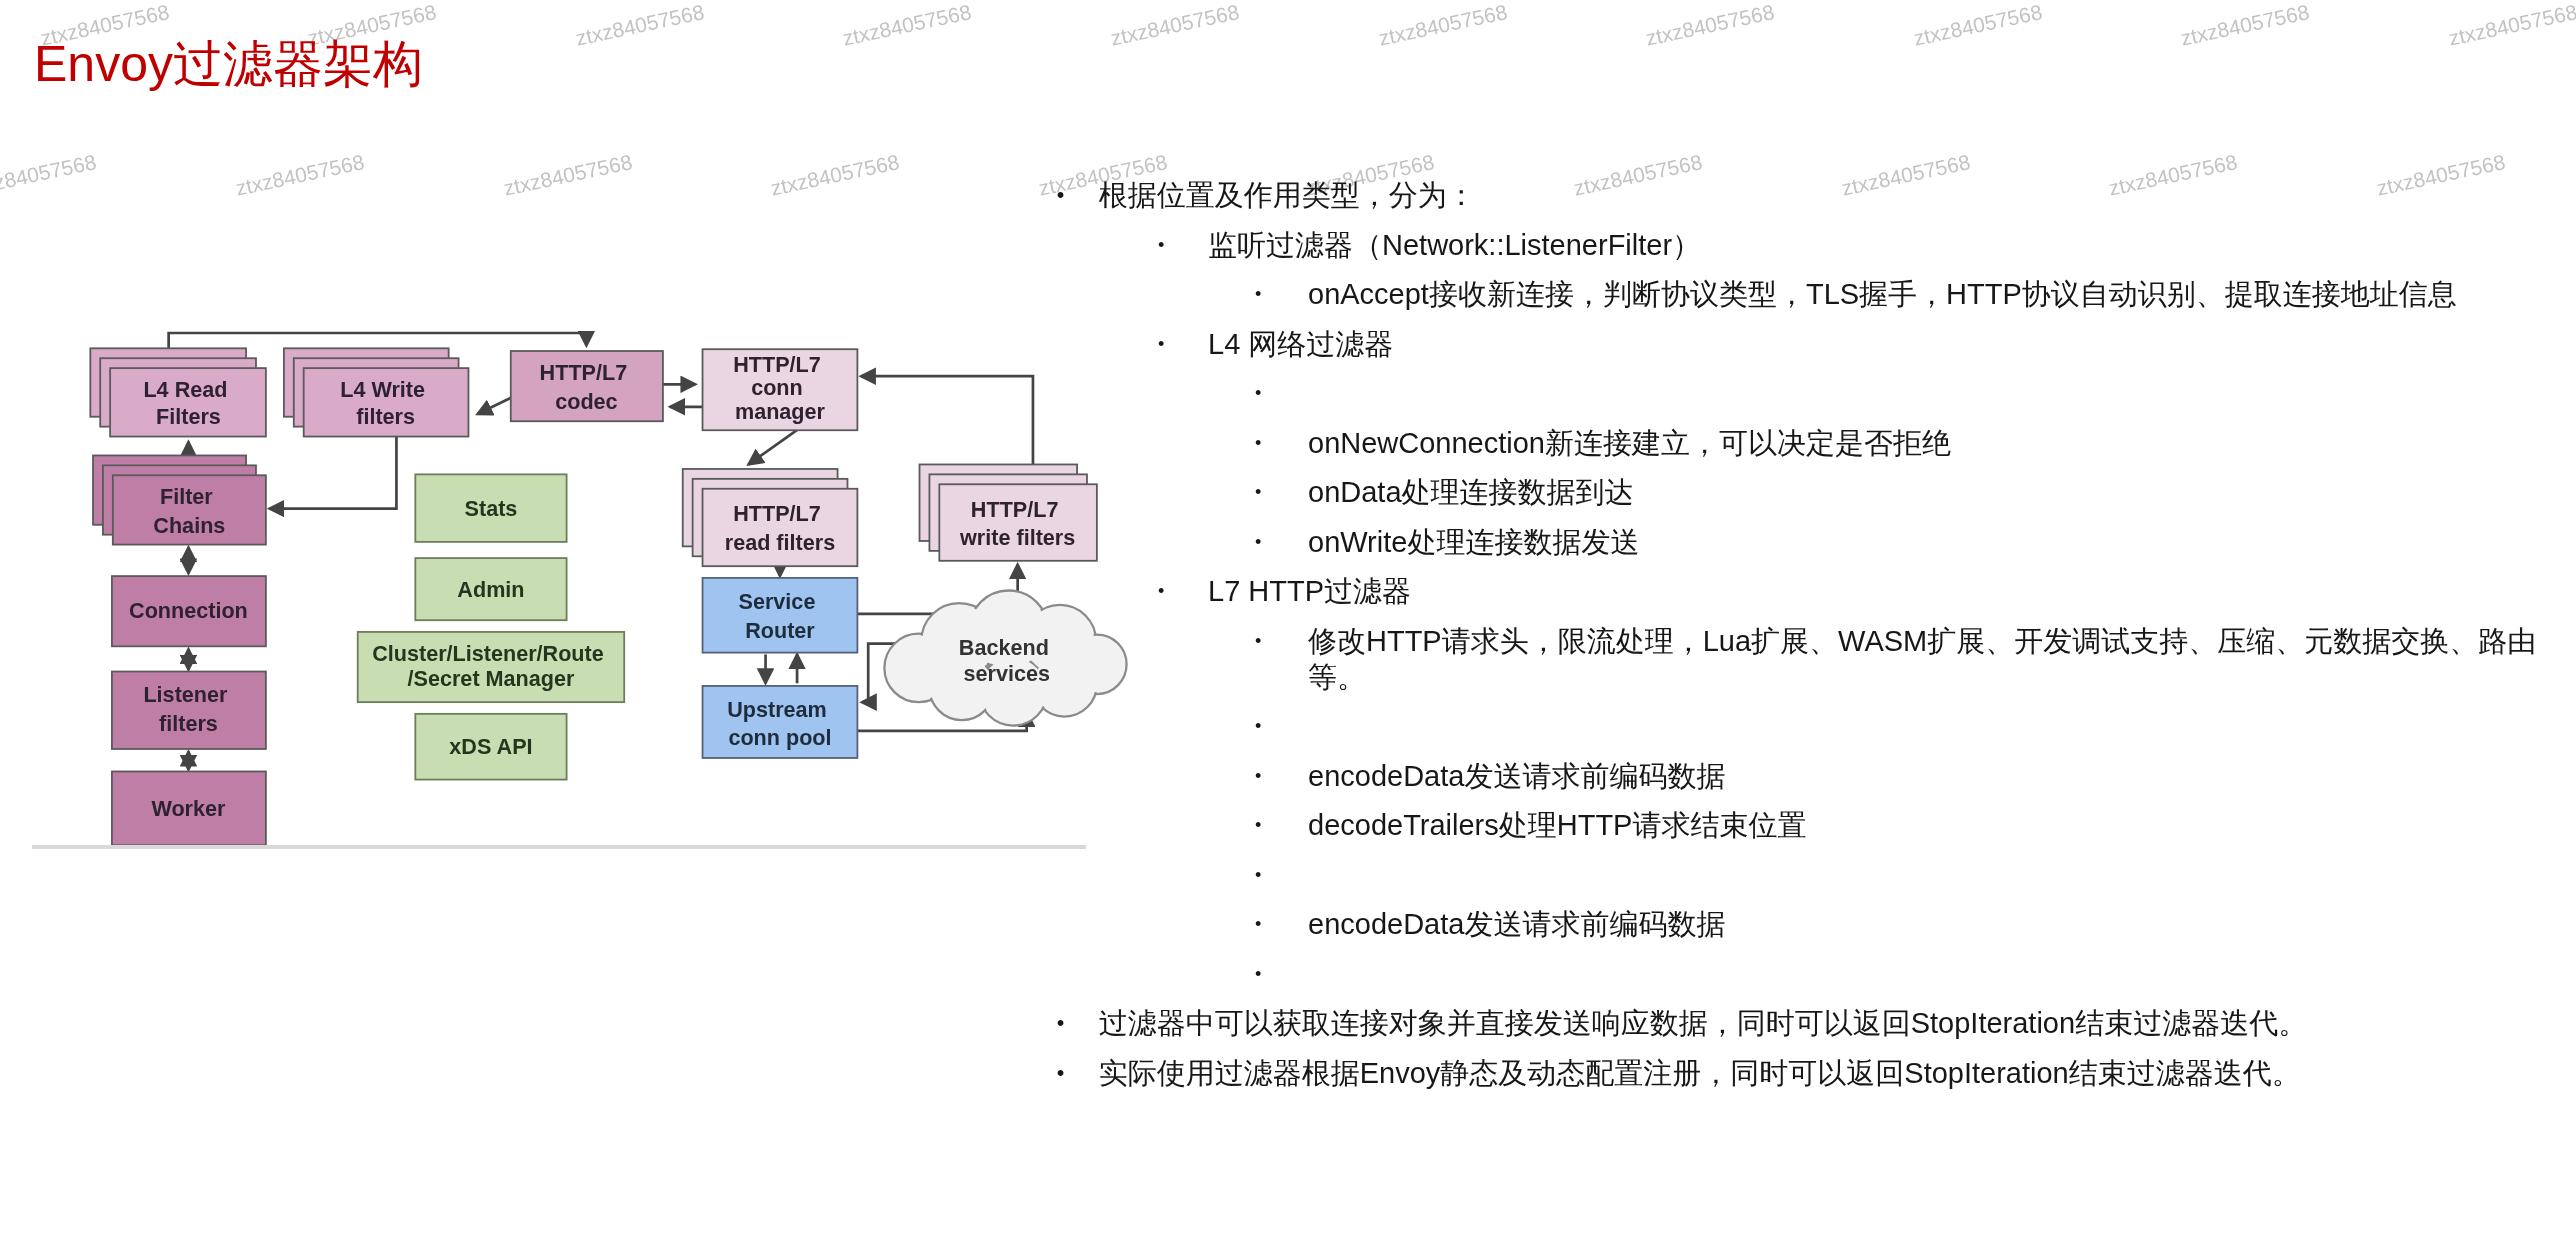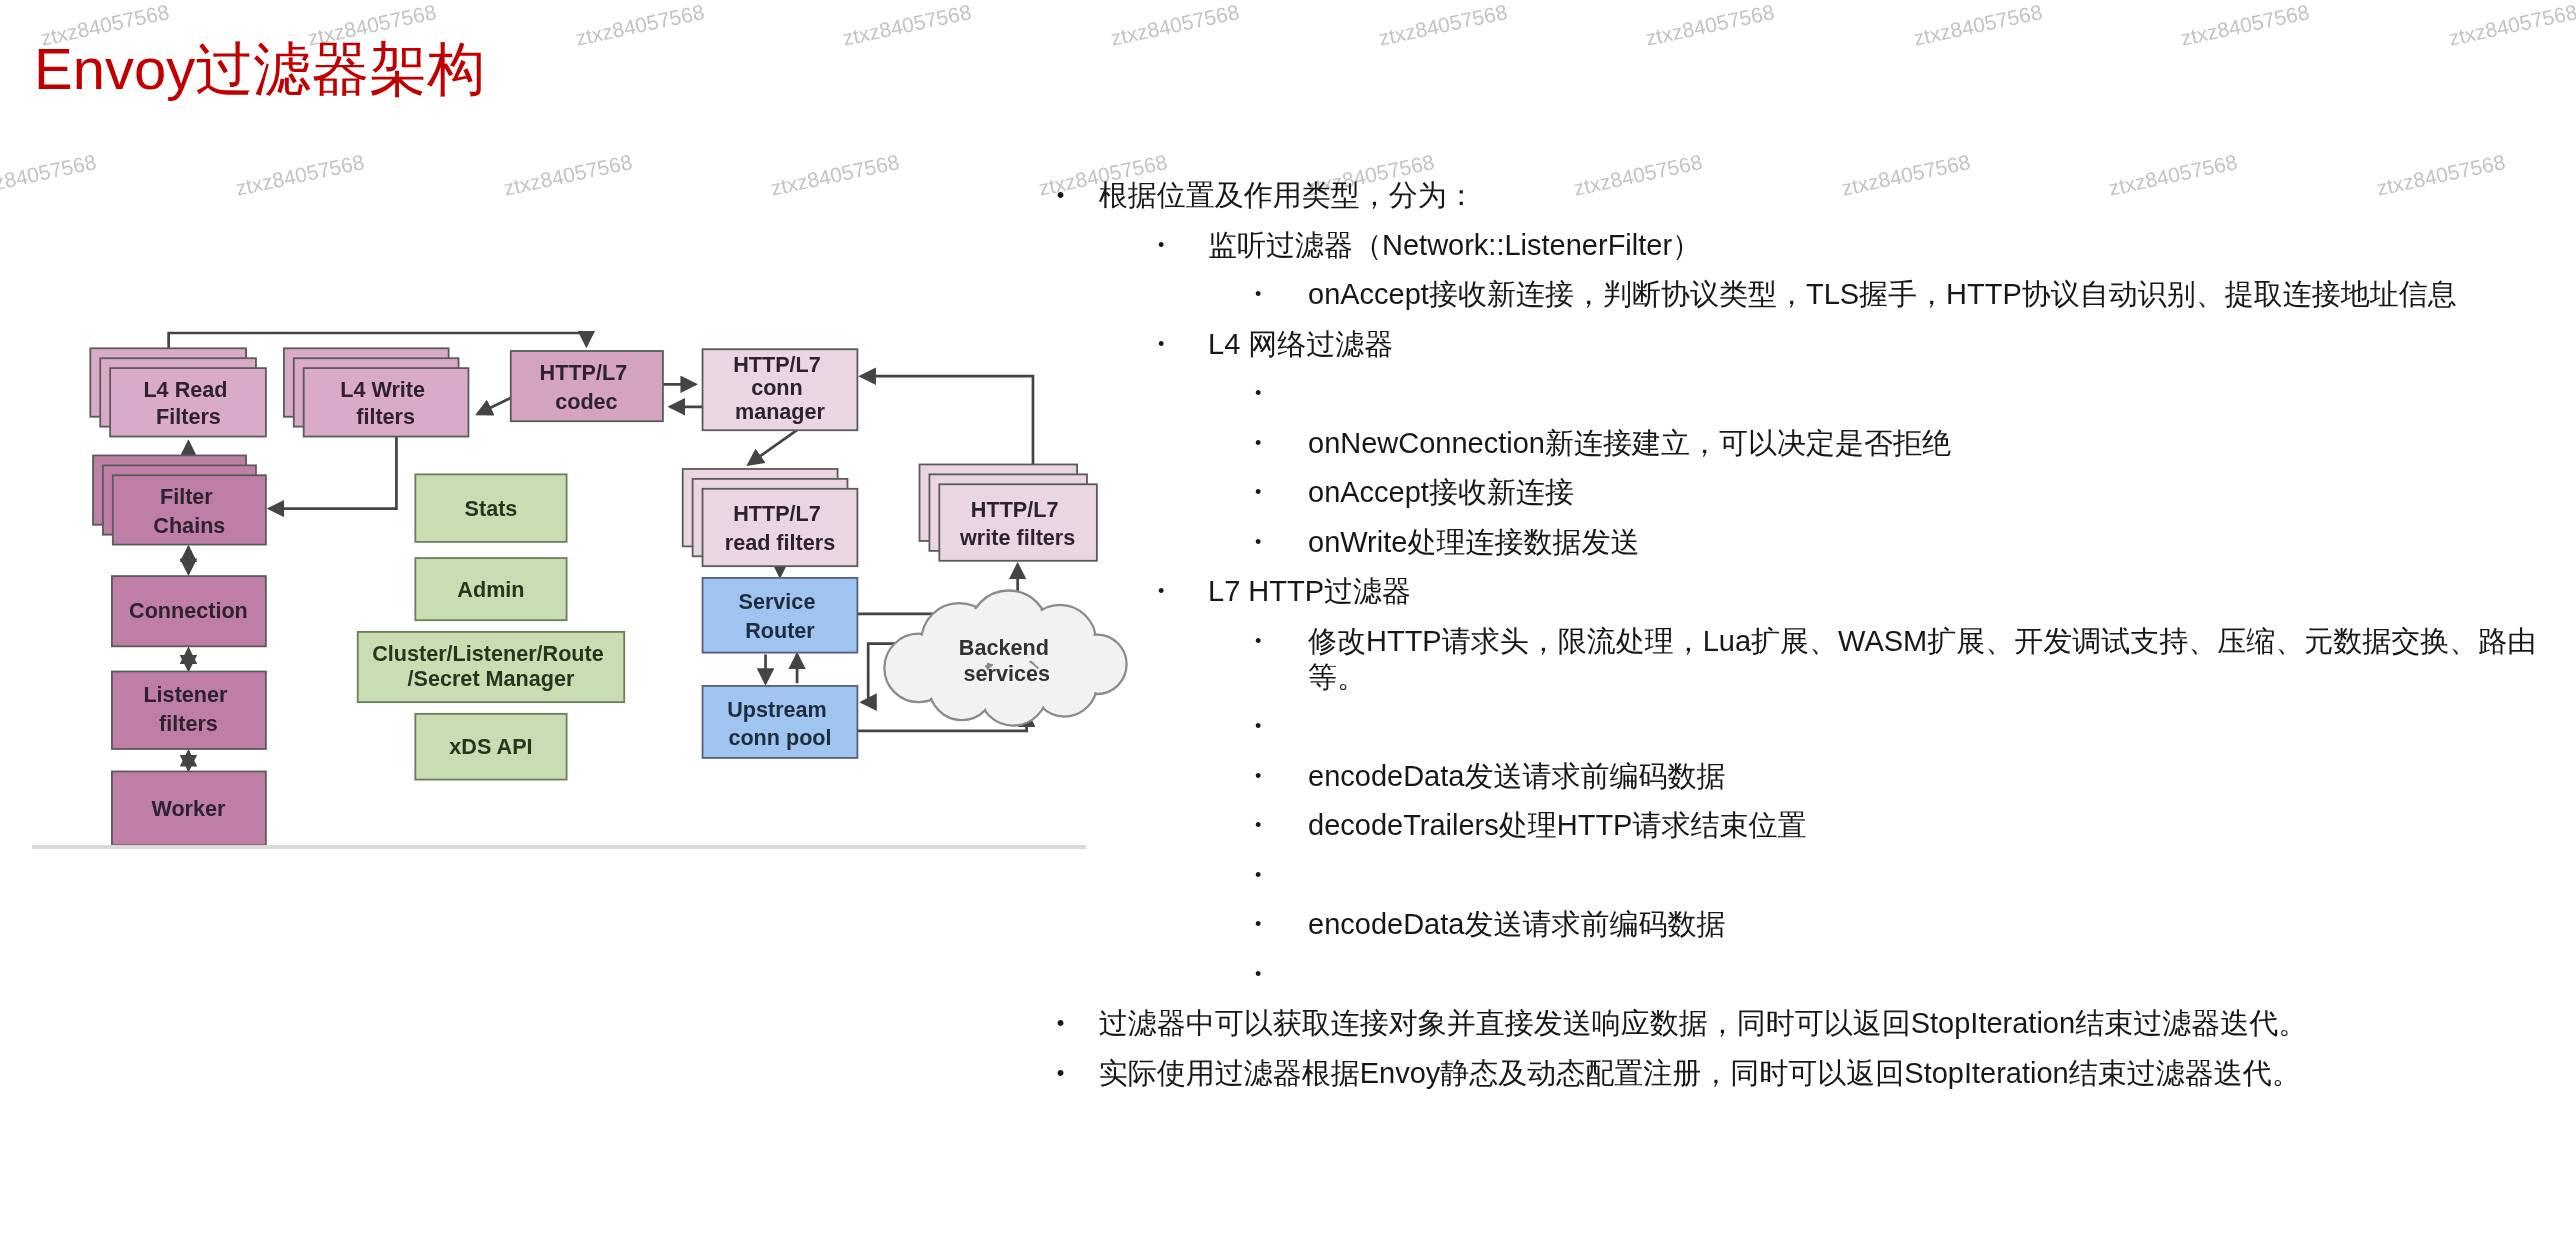--- a/index.html
+++ b/index.html
@@ -2,21 +2,21 @@
 <html style="font-size:14.4px"><head>
 <meta charset="utf-8">
 <style>
   html,body{margin:0;padding:0;background:#fff;}
   #page{position:relative;width:2576px;height:1245px;background:#ffffff;overflow:hidden;
         font-family:"Liberation Sans","DejaVu Sans",sans-serif;}
   
   .wm{position:absolute;color:#9a9a9a;opacity:.6;font-size:21px;white-space:nowrap;
       transform:rotate(-12deg);transform-origin:left center;}
   
-  #slide-title{position:absolute;left:34px;top:36px;font-size:58px;line-height:1.15;
+  #slide-title{position:absolute;left:34px;top:36px;font-size:50px;line-height:1.15;
       color:#c00000;white-space:nowrap;}
   
   #diagram{position:absolute;left:27px;top:315px;}
   .boxlabel{font-family:"Liberation Sans","DejaVu Sans",sans-serif;font-weight:700;font-size:24px;}
   .t-mauve{fill:#2e2230;} .t-green{fill:#26351e;} .t-blue{fill:#1e2c3d;} .t-cloud{fill:#333;}
   
   #divider{position:absolute;left:32px;top:845px;width:1054px;height:3.6px;background:#d9d9d9;}
   
   #bullets{position:absolute;left:1045px;top:177px;width:1523px;color:#171717;}
   .brow{display:flex;align-items:flex-start;line-height:36px;font-size:29px;margin-bottom:13.5px;}
@@ -266,21 +266,21 @@
     </div>
       <div class="brow lvl-2">
       <span class="dot">•</span>
     </div>
       <div class="brow lvl-2">
       <span class="dot">•</span>
       <span class="txt">onNewConnection新连接建立，可以决定是否拒绝</span>
     </div>
       <div class="brow lvl-2">
       <span class="dot">•</span>
-      <span class="txt">onAccept接收新连接</span>
+      <span class="txt">onData处理连接数据到达</span>
     </div>
       <div class="brow lvl-2">
       <span class="dot">•</span>
       <span class="txt">onWrite处理连接数据发送</span>
     </div>
       <div class="brow lvl-1">
       <span class="dot">•</span>
       <span class="txt">L7 HTTP过滤器</span>
     </div>
       <div class="brow lvl-2">

